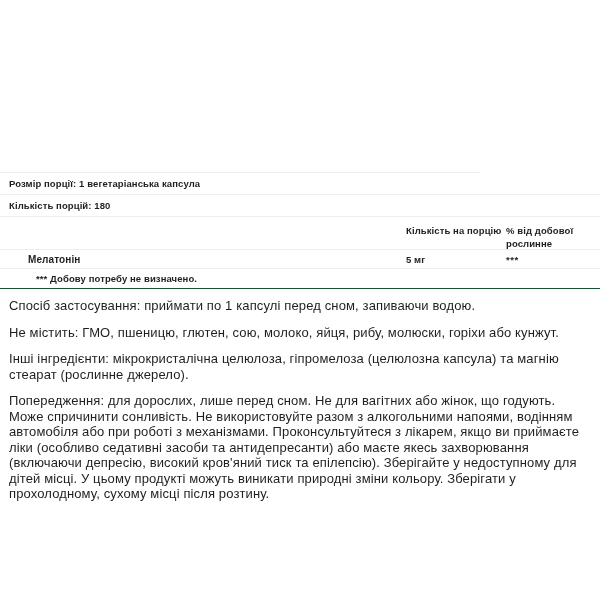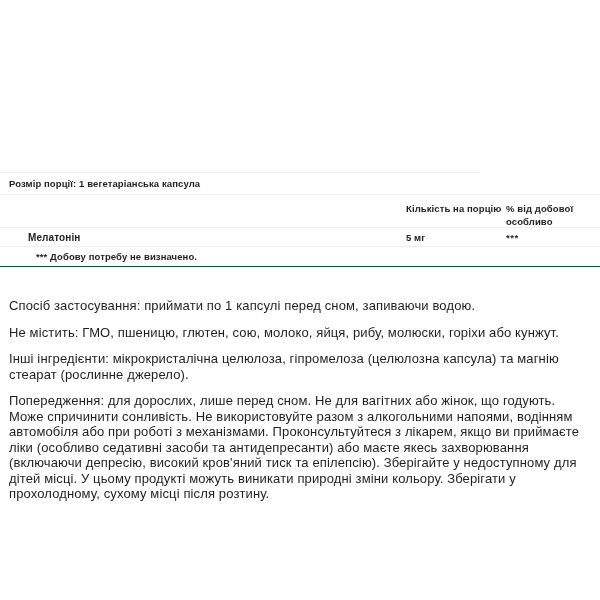--- a/index.html
+++ b/index.html
@@ -138,25 +138,28 @@
 <body>
 
 <div class="panel">
 
   <div class="facts">
 
     <div class="facts-row serving">
       <div class="cell-full">Розмір порції: 1 вегетаріанська капсула</div>
     </div>
 
+    <div class="facts-row serving">
+      <div class="cell-full">Кількість порцій: 180</div>
+    </div>
 
     <div class="facts-row head">
       <div class="cell-name"></div>
       <div class="cell-amount">Кількість на порцію</div>
-      <div class="cell-dv">% від добової особливо</div>
+      <div class="cell-dv">% від добової рослинне</div>
     </div>
 
     <div class="facts-row nutrient">
       <div class="cell-name">Мелатонін</div>
       <div class="cell-amount">5 мг</div>
       <div class="cell-dv stars">***</div>
     </div>
 
     <div class="facts-row footnote">
       <div class="cell-full">*** Добову потребу не визначено.</div>

